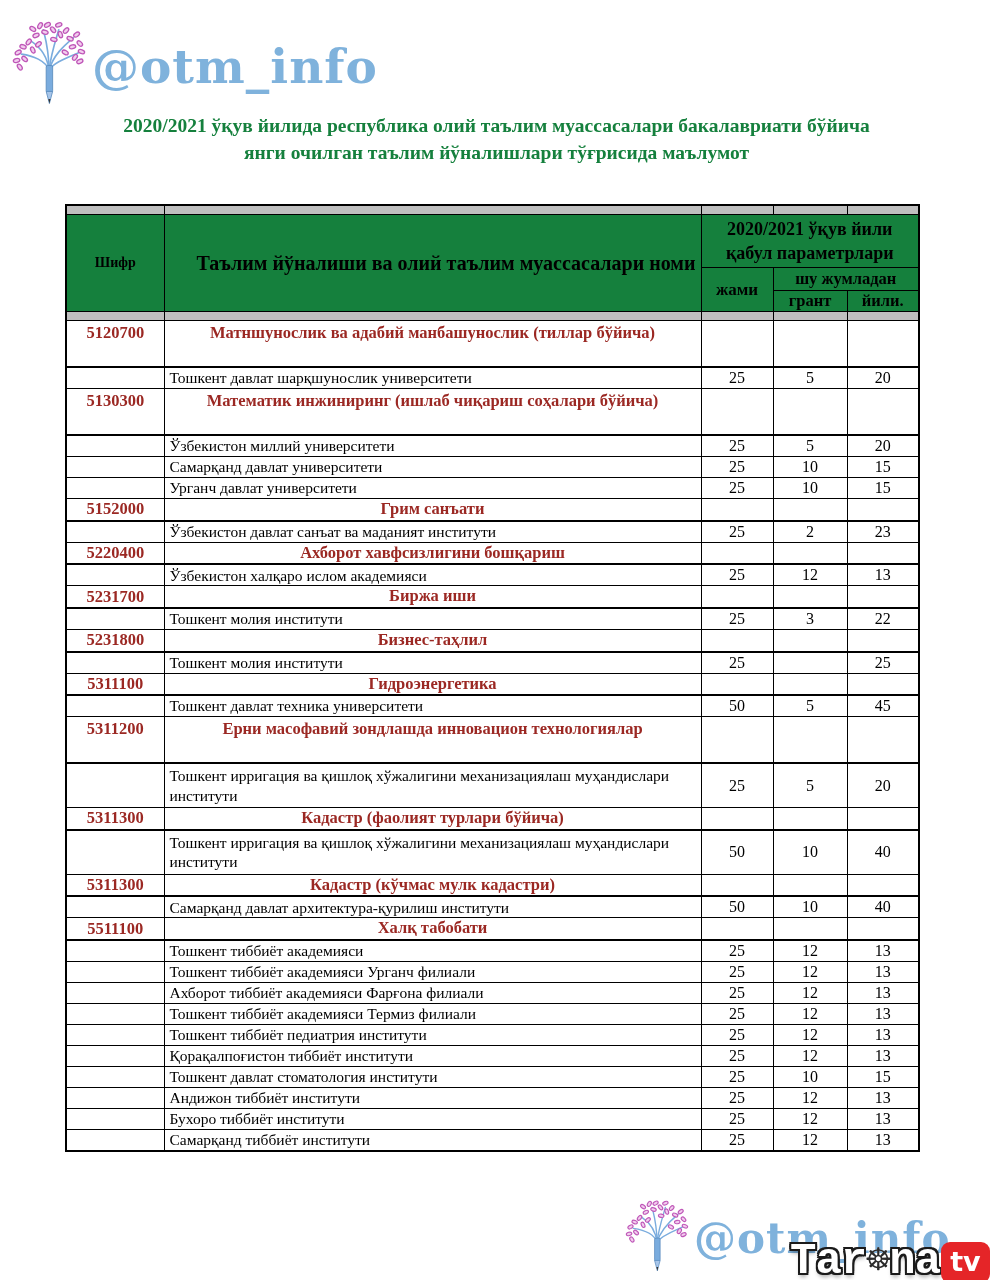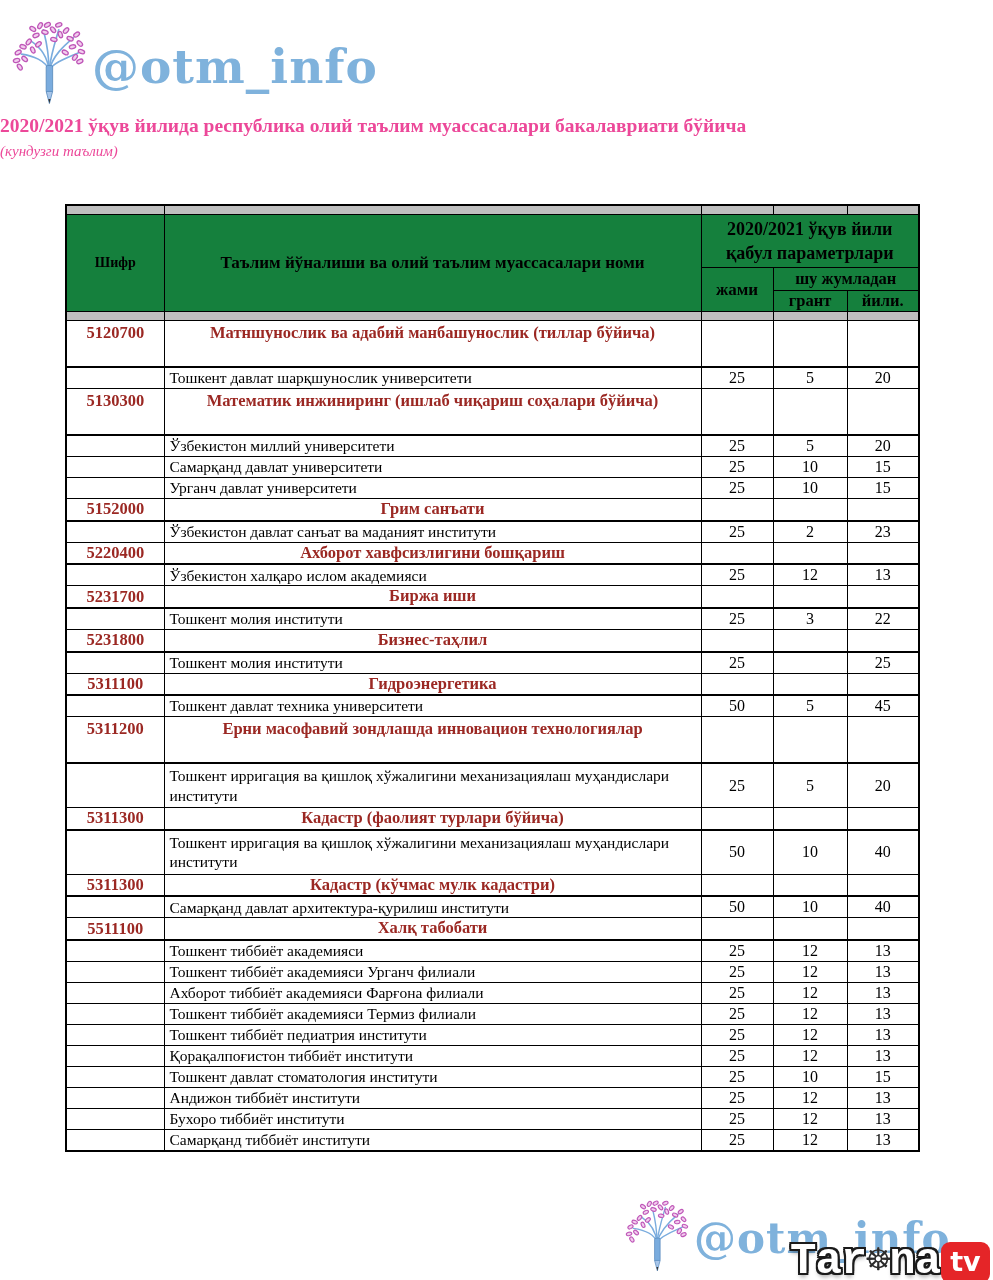--- a/index.html
+++ b/index.html
@@ -13,32 +13,32 @@
   .logo-top { position:absolute; left:8px; top:4px; display:flex; align-items:center; }
   .logo-top .handle { font-family:"DejaVu Serif",serif; font-weight:bold; font-size:47px;
     color:#7fb2dc; letter-spacing:1px; margin-left:2px; margin-top:6px; }
   .logo-bottom { position:absolute; left:622px; top:1183px; display:flex; align-items:center; z-index:1; }
   .logo-bottom .handle { font-family:"DejaVu Serif",serif; font-weight:bold; font-size:42px;
     color:#7fb2dc; letter-spacing:1px; margin-left:2px; margin-top:4px; }
   svg .blossom { fill:#f2cdee; stroke:#bf57b8; stroke-width:1.6; }
   svg .branch  { fill:none; stroke:#7aacde; stroke-width:2; stroke-linecap:round; }
 
   
-  .title-block { position:absolute; left:0; right:0; top:96px; text-align:left; color:#ec4899; }
+  .title-block { position:absolute; left:0; right:0; top:96px; text-align:center; color:#15803d; }
   .title-line { font-weight:bold; font-size:19.5px; line-height:27px; }
   .title-sub  { font-style:italic; font-size:15px; margin-top:4px; }
 
   
   table.sheet { position:absolute; left:65px; top:188px; width:853px;
     border-collapse:collapse; border:2.5px solid #000; table-layout:fixed; }
   table.sheet td, table.sheet th { border:1px solid #000; padding:0 5px; overflow:hidden; }
   tr.band td { background:#bfbfbf; height:8px; padding:0; }
   thead th { font-weight:bold; background:#15803d; vertical-align:middle; text-align:center; }
   th.h-code   { font-size:14px; }
-  th.h-name   { font-size:17px; }
+  th.h-name   { font-size:20px;text-align:right; }
   th.h-params { font-size:18px; height:52px; line-height:24px; padding:0 14px; }
   th.h-total  { font-size:17px; }
   th.h-incl   { font-size:16.5px; height:22px; border-bottom:1px solid #b5b5b5; }
   th.h-grant, th.h-kont { font-size:16.5px; height:20px; }
 
   td.code { text-align:center; font-weight:bold; font-size:16.5px; }
   td.name { text-align:left; font-size:15.5px; line-height:1.25; }
   td.num  { text-align:center; font-size:16px; }
   tr.inst td { height:20px; }
   tr.cat  td { color:#9b2823; border-bottom:2.5px solid #000; height:20px; font-weight:bold;text-align:center; }
@@ -107,21 +107,21 @@
 
   <div class="logo-top">
     <svg width="82" height="86" viewBox="0 0 100 106">
       <use href="#tree-pencil"></use>
     </svg>
     <span class="handle">@otm_info</span>
   </div>
 
   <div class="title-block">
     <div class="title-line">2020/2021 ўқув йилида республика олий таълим муассасалари бакалавриати бўйича</div>
-    <div class="title-sub">(кундузги таълим)</div>
+    <div class="title-line">янги очилган таълим йўналишлари тўғрисида маълумот</div>
   </div>
 
   <table class="sheet">
     <colgroup>
       <col style="width:98px">
         <col style="width:537px">
         <col style="width:72px">
         <col style="width:74px">
         <col style="width:72px">
     </colgroup>

